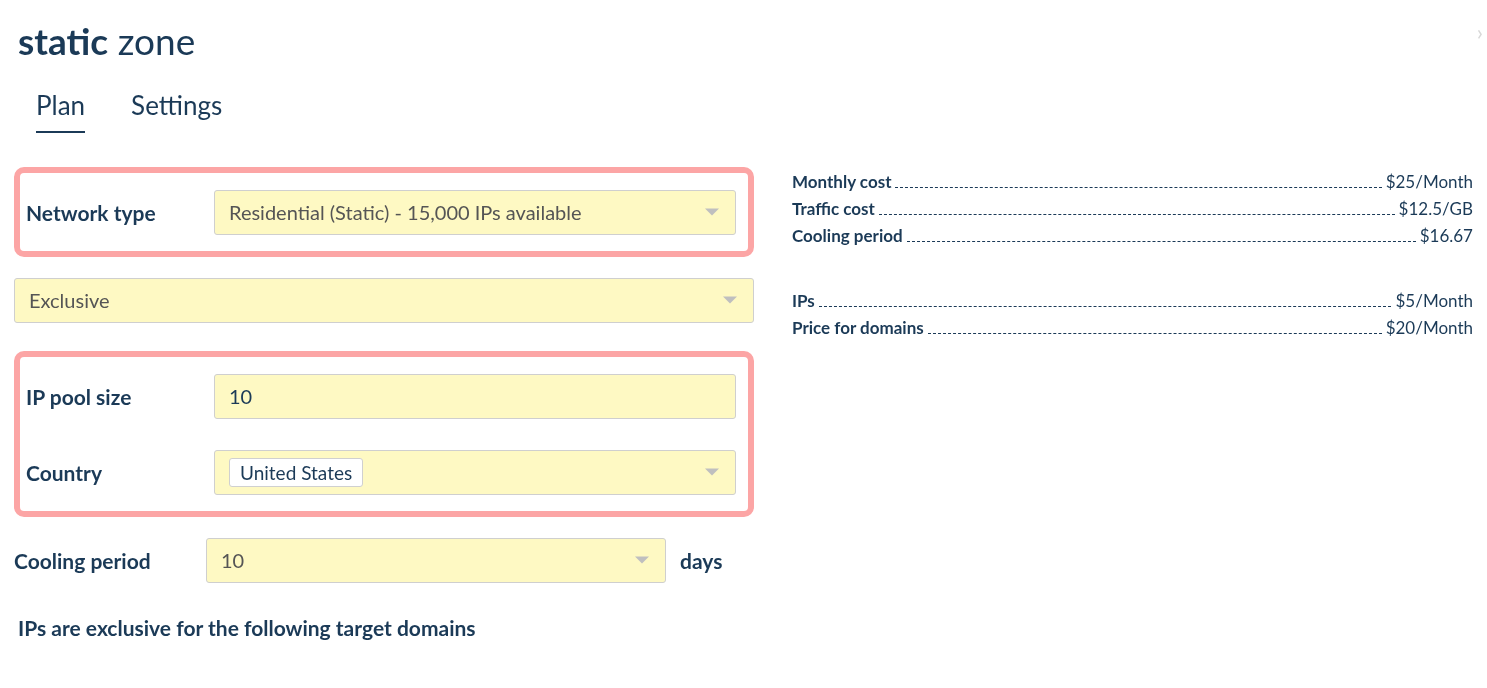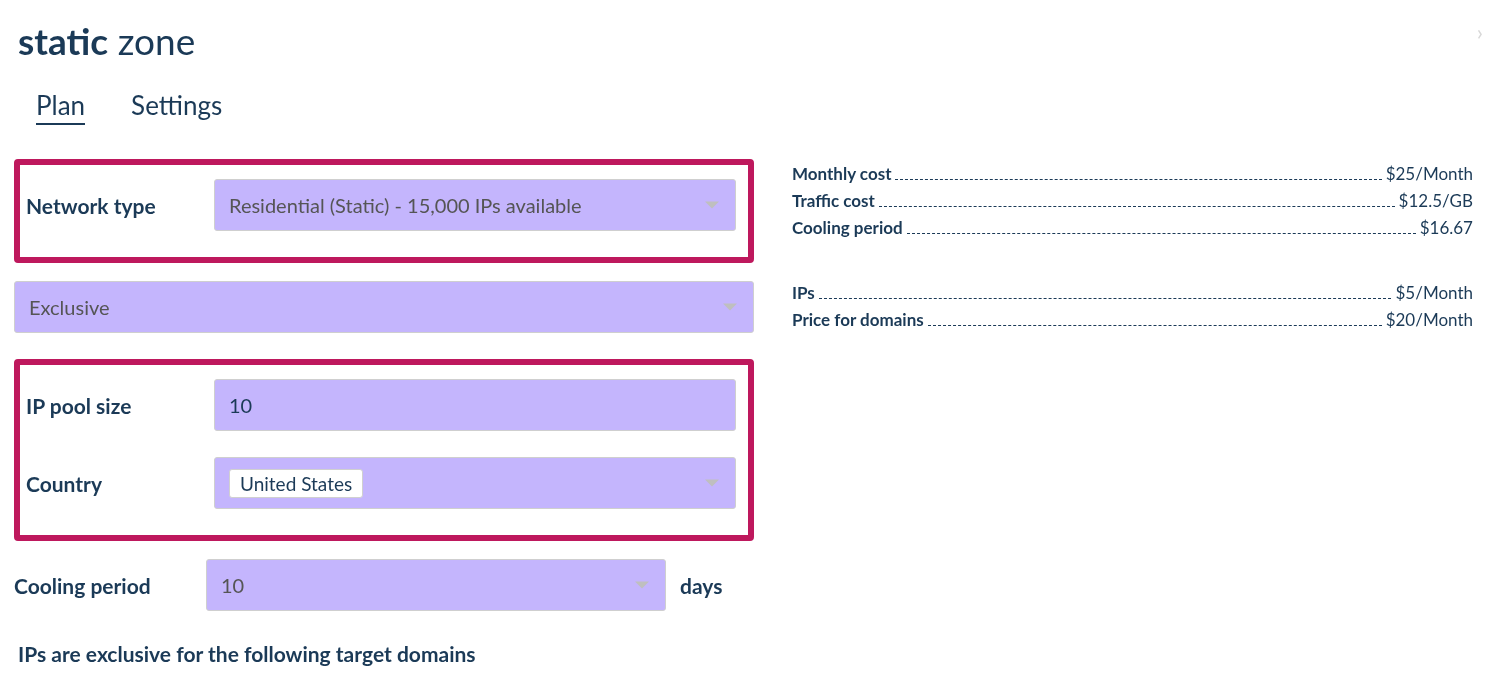--- a/index.html
+++ b/index.html
@@ -19,21 +19,21 @@
   .page-title .bold { font-weight: 700; }
 
   .tabs {
     display: flex;
     gap: 46px;
     margin: 0 0 34px 22px;
     font-size: 26px;
   }
   .tab {
     color: #1b3a57;
-    padding-bottom: 2px;
+    padding-bottom: 10px;
     cursor: pointer;
   }
   .tab.active {
     border-bottom: 2px solid #1b3a57;
   }
 
   .columns { display: flex; gap: 38px; }
   .left-col  { width: 740px; position: relative; }
   .right-col { flex: 1; padding-top: 4px; }
 
@@ -51,24 +51,24 @@
     flex-shrink: 0;
   }
   .form-row .control-wrap {
     flex: 1;
     display: flex;
     align-items: center;
     gap: 14px;
   }
 
   .select, .text-input {
-    height: 52px;
+    height: 45px;
     border: 1px solid #cfcfcf;
     border-radius: 3px;
-    background: #c4b5fd;
+    background: #fef9c3;
     font-size: 20px;
     color: #555;
     padding: 0 42px 0 14px;
     width: 100%;
     position: relative;
     display: flex;
     align-items: center;
     cursor: pointer;
   }
   .text-input { cursor: text; color:#1b3a57; }
@@ -91,23 +91,23 @@
     background:#fff;
   }
   .suffix {
     font-size: 21px;
     font-weight: 700;
     color: #1b3a57;
   }
 
   
   .hl {
-    border: 6px solid #be185d;
-    border-radius: 4px;
-    padding: 14px 12px 26px 2px;
+    border: 6px solid #fca5a5;
+    border-radius: 10px;
+    padding: 14px 12px 14px 2px;
     margin-bottom: 18px;
   }
   .hl .form-row { margin-bottom: 0; }
   .hl .form-row + .form-row { margin-top: 26px; }
   .hl .label { padding-left: 4px; }
 
   .section-heading {
     font-size: 21px;
     font-weight: 700;
     color: #1b3a57;

